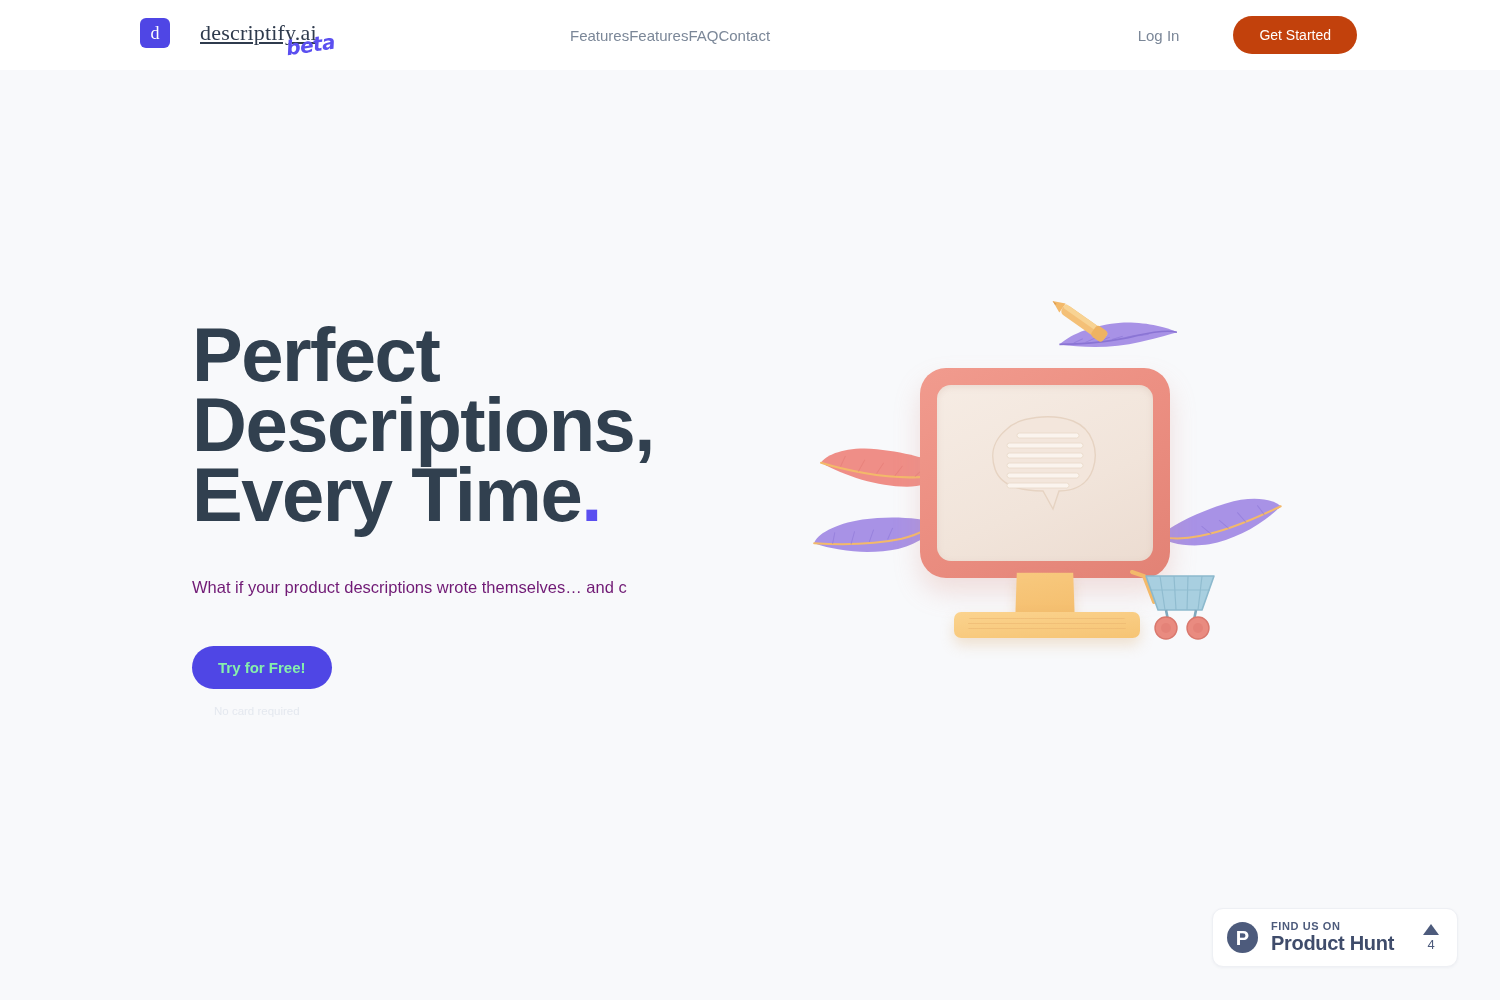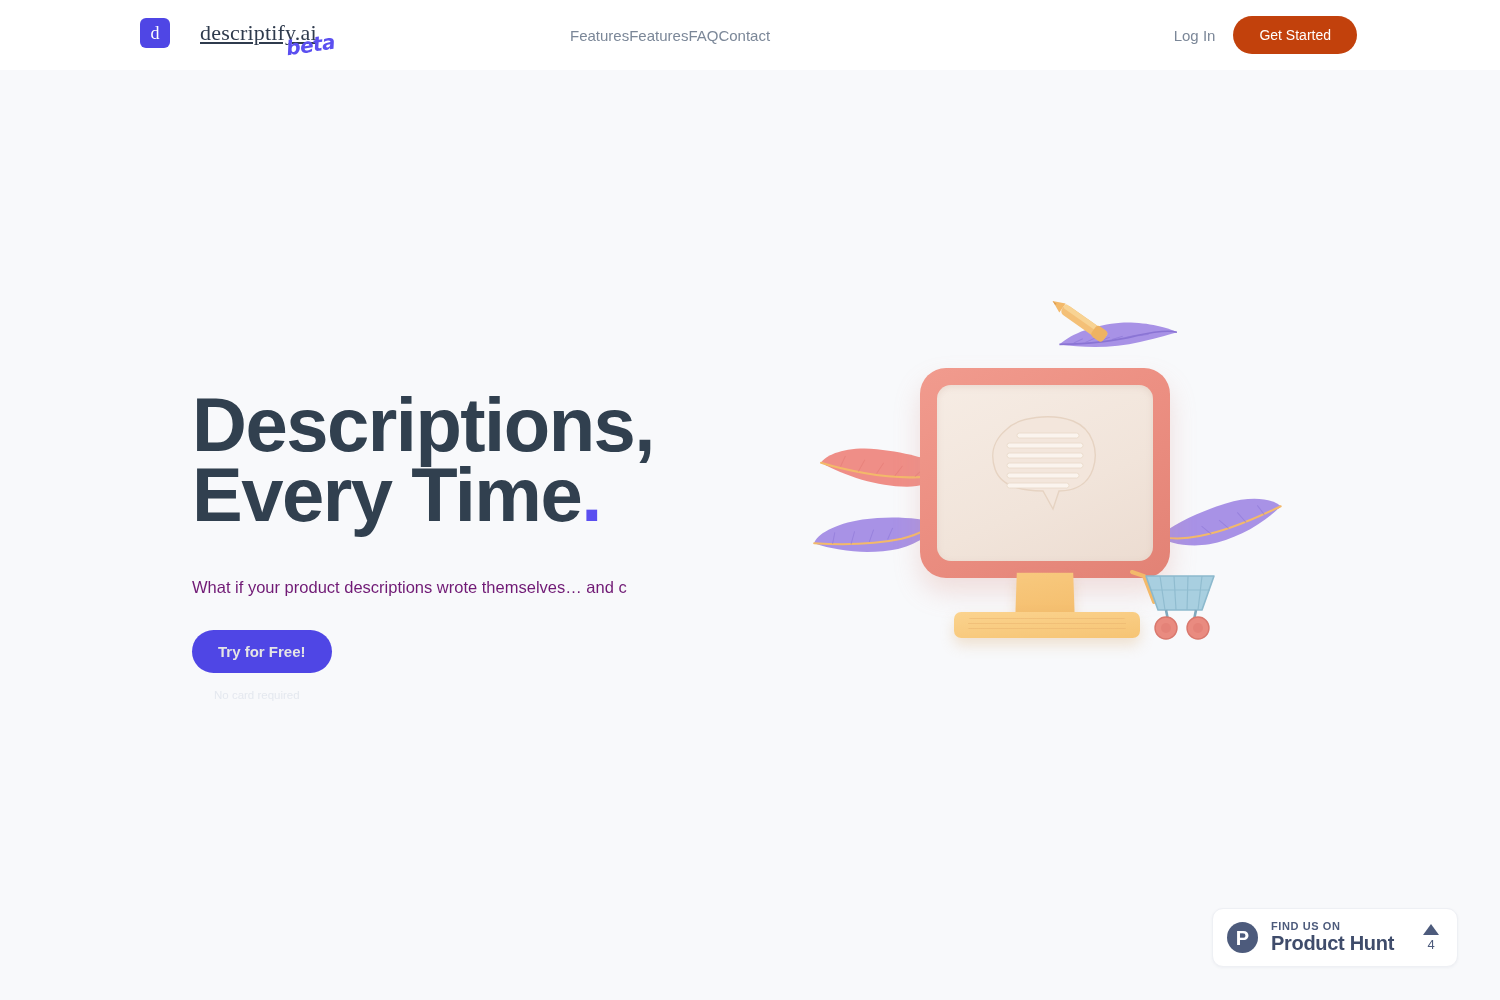--- a/index.html
+++ b/index.html
@@ -41,21 +41,21 @@
     font-size:20px; color:#5b4ff0;
     transform:rotate(-8deg);
     letter-spacing:-.5px;
   }
 
   .nav { position:absolute; left:570px; top:0; height:70px; display:flex; align-items:center; }
   .nav a {
     font-size:15px; color:#7b8798; text-decoration:none; white-space:nowrap;
   }
 
-  .header-right { position:absolute; right:143px; top:0; height:70px; display:flex; align-items:center; gap:18px; }
+  .header-right { position:absolute; right:143px; top:0; height:70px; display:flex; align-items:center; gap:54px; }
   .login { font-size:15px; color:#7b8798; text-decoration:none; white-space:nowrap; }
   .btn-get-started {
     background:#c2410c; color:#ffffff;
     font-size:14px; padding:11px 26px;
     border:none; border-radius:22px; cursor:pointer;
     white-space:nowrap;
   }
 
   
   .hero-copy { position:absolute; left:192px; top:320px; width:620px; }
@@ -63,22 +63,22 @@
     font-size:76px; line-height:70px; font-weight:bold;
     color:#31404f; letter-spacing:-1.5px;
   }
   .headline .dot { color:#5b4ff0; }
   .subhead {
     margin-top:46px;
     font-size:16.5px; color:#701a75; line-height:22px;
     white-space:nowrap;
   }
   .btn-try {
-    margin-top:32px;
-    background:#4f46e5; color:#e5e5e5;
+    margin-top:48px;
+    background:#4f46e5; color:#86efac;
     font-size:15px; font-weight:bold;
     padding:13px 26px; border:none; border-radius:22px; cursor:pointer;
   }
   .no-card {
     margin-top:16px; margin-left:22px;
     font-size:11.5px; color:#e4e8ef;
   }
 
   
   .illus { position:absolute; left:820px; top:290px; width:450px; height:380px; }
@@ -196,21 +196,21 @@
 
   <div class="header-right">
     <a href="#" class="login">Log In</a>
     <button class="btn-get-started">Get Started</button>
   </div>
 
 </div>
 
 <div class="hero-copy">
   <h1 class="headline">
-    <br>
+    <span>Perfect</span><br>
     <span>Descriptions,</span><br>
     <span>Every Time</span><span class="dot">.</span>
   </h1>
 
   <p class="subhead">What if your product descriptions wrote themselves… and c</p>
 
   <button class="btn-try">Try for Free!</button>
 
   <div class="no-card">No card required</div>
 </div>

